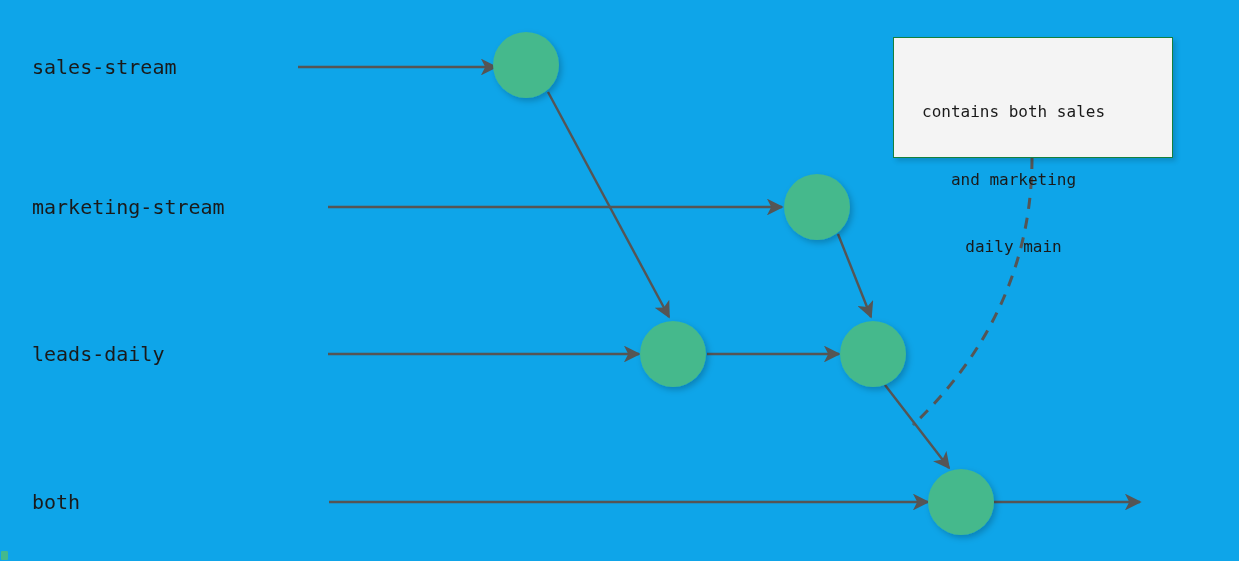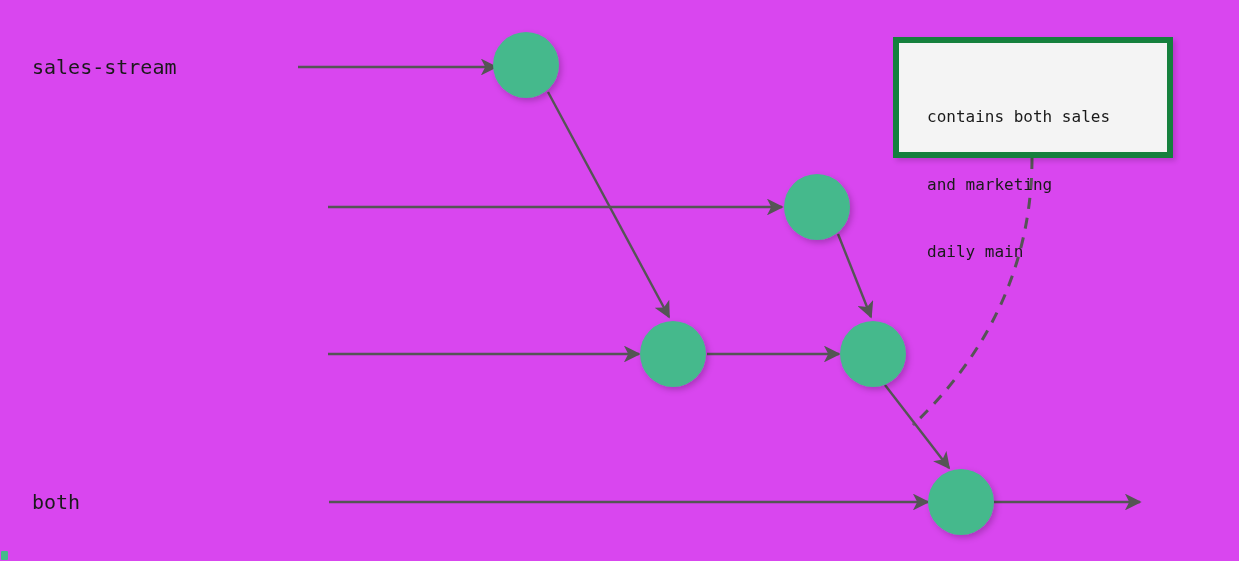--- a/index.html
+++ b/index.html
@@ -7,22 +7,23 @@
     padding: 0;
     background: #ffffff;
   }
   body {
     font-family: "DejaVu Sans Mono", monospace;
   }
   #canvas {
     position: relative;
     width: 1239px;
     height: 561px;
-    background: #d946ef;
+    background: #0ea5e9;
     overflow: hidden;
+    text-align: center;
   }
   #graph-svg {
     position: absolute;
     left: 0;
     top: 0;
     width: 1239px;
     height: 561px;
   }
   .branch-label {
     position: absolute;
@@ -33,21 +34,21 @@
     letter-spacing: 0px;
     transform: translateY(-50%);
   }
   #annotation-box {
     position: absolute;
     left: 893px;
     top: 37px;
     width: 280px;
     height: 121px;
     background: #f4f4f4;
-    border: 6px solid #15803d;
+    border: 1px solid #15803d;
     box-shadow: 3px 3px 5px rgba(0,0,0,0.16);
     box-sizing: border-box;
   }
   #annotation-text {
     position: absolute;
     left: 28px;
     top: 18px;
     font-family: "DejaVu Sans Mono", monospace;
     font-size: 16px;
     line-height: 22.5px;
@@ -101,20 +102,22 @@
     <g id="commit-nodes" filter="url(#node-shadow)">
       <circle cx="526" cy="65" r="33" fill="#44b98c"></circle>
       <circle cx="817" cy="207" r="33" fill="#44b98c"></circle>
       <circle cx="673" cy="354" r="33" fill="#44b98c"></circle>
       <circle cx="873" cy="354" r="33" fill="#44b98c"></circle>
       <circle cx="961" cy="502" r="33" fill="#44b98c"></circle>
     </g>
   </svg>
 
   <div class="branch-label" style="left:32px; top:67px;">sales-stream</div>
+  <div class="branch-label" style="left:32px; top:207px;">marketing-stream</div>
+  <div class="branch-label" style="left:32px; top:354px;">leads-daily</div>
   <div class="branch-label" style="left:32px; top:502px;">both</div>
 
   <div id="annotation-box">
     <div id="annotation-text">
       <div>contains both sales</div>
       <div>and marketing</div>
       <div>daily main</div>
     </div>
   </div>
 

